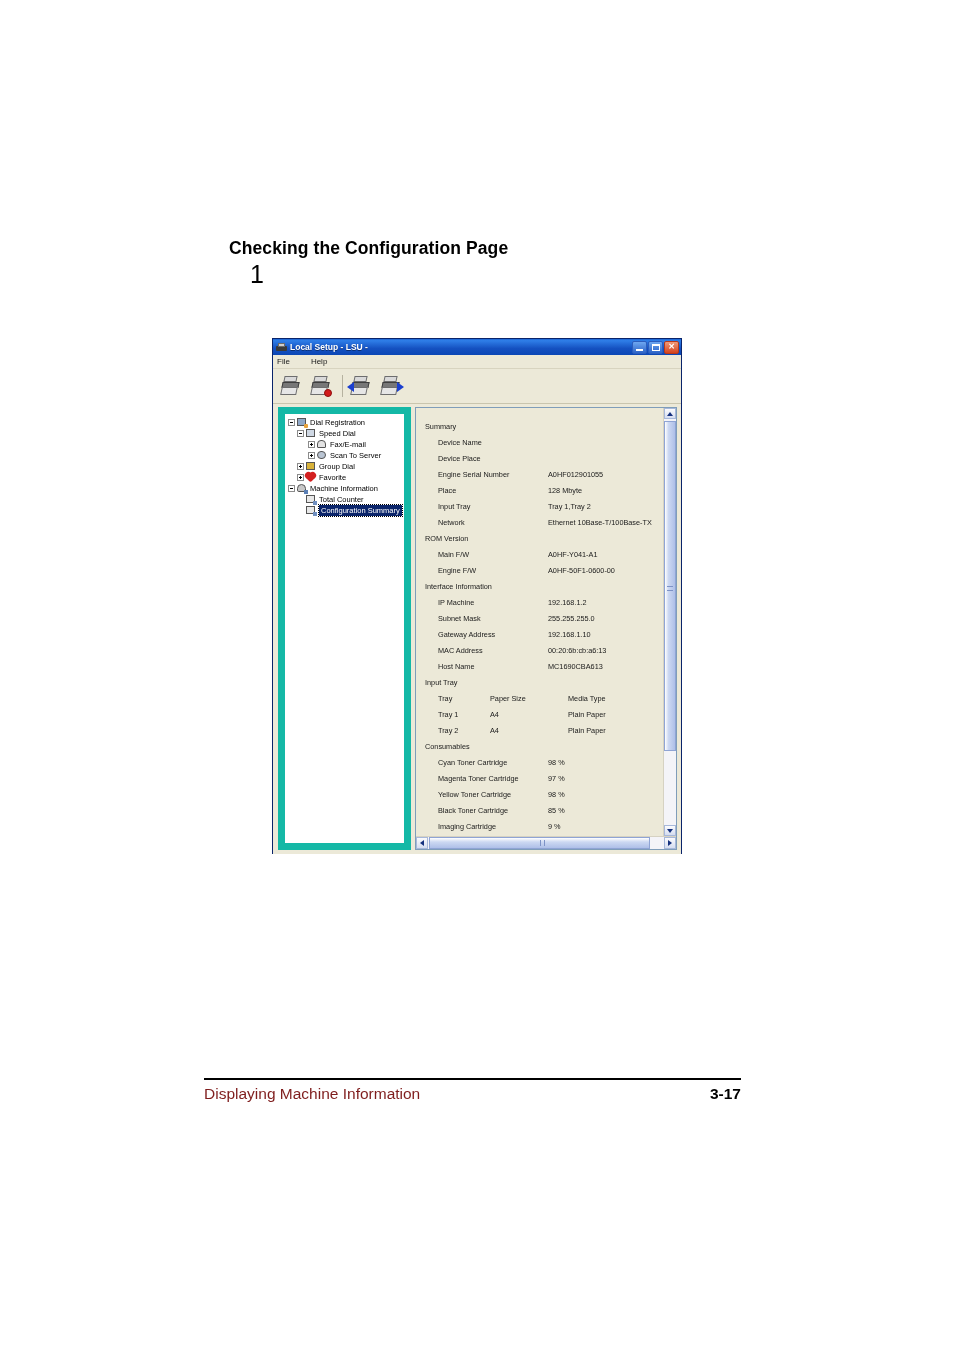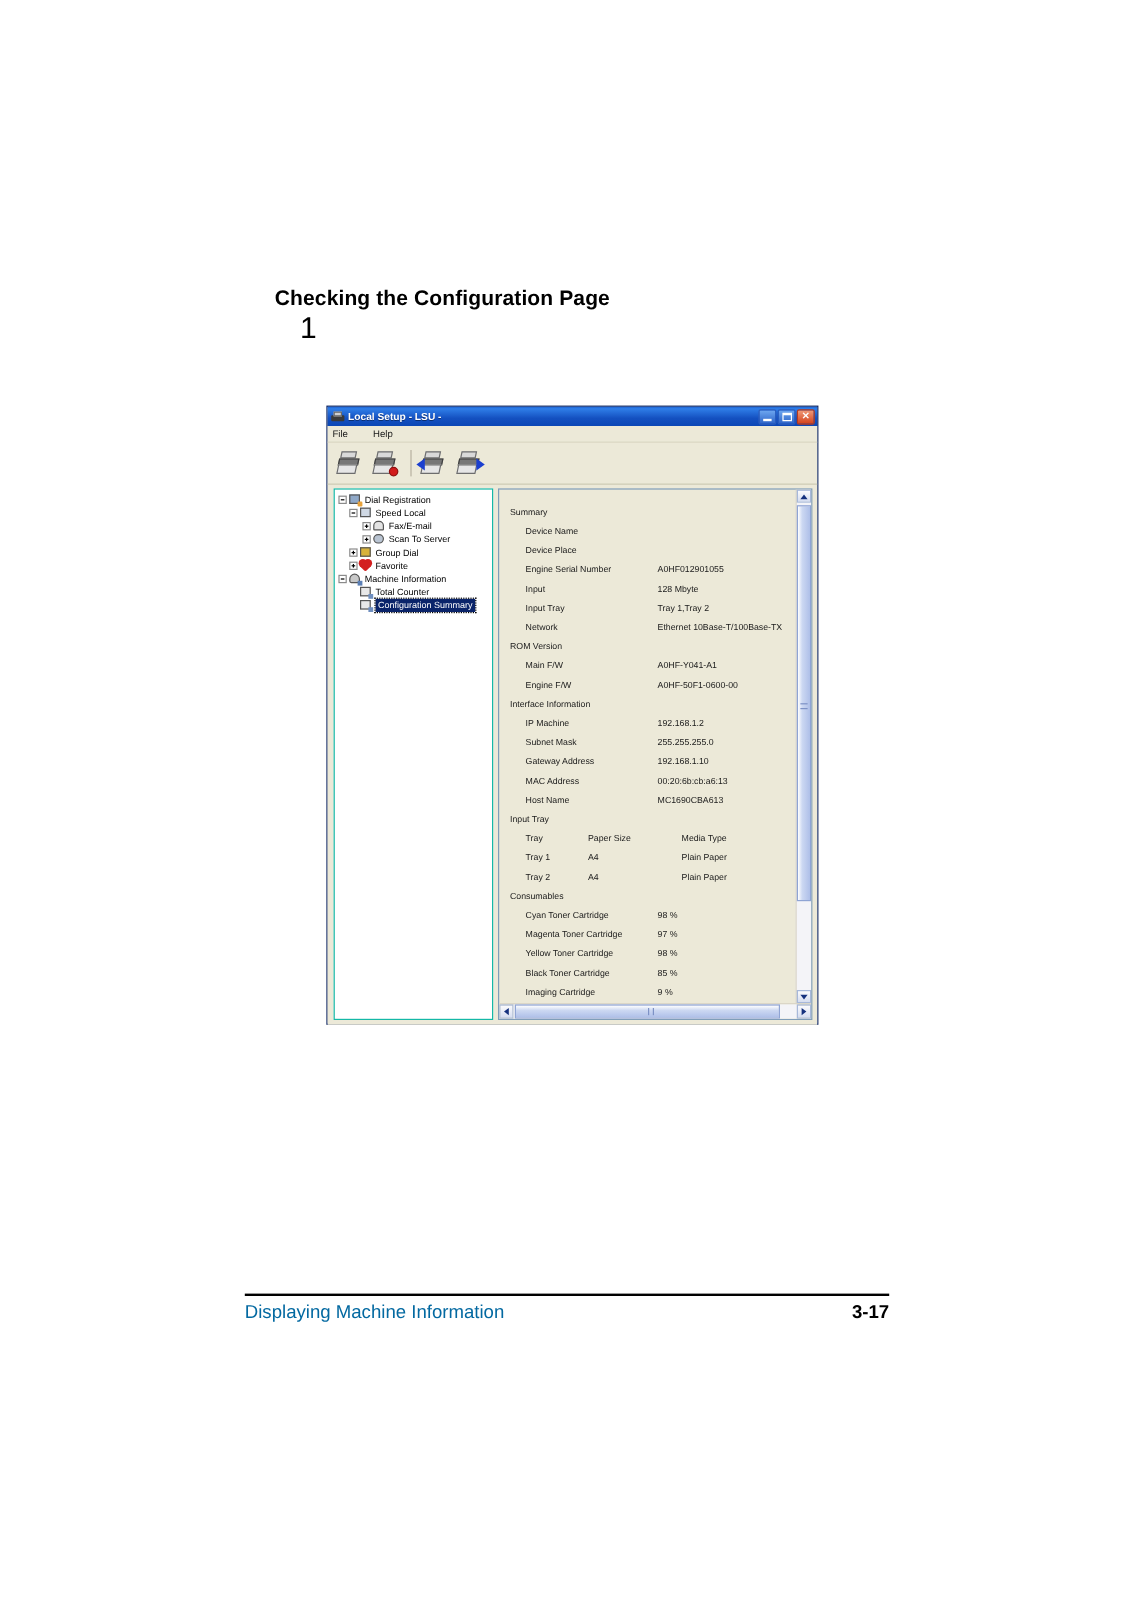--- a/index.html
+++ b/index.html
@@ -82,21 +82,21 @@
     top: 1078px;
     width: 537px;
     height: 2px;
     background: #000;
   }
   .footer-left {
     position: absolute;
     left: 204px;
     top: 1085px;
     font-size: 15.5px;
-    color: #0369a1;
+    color: #7f1d1d;
   }
   .footer-right {
     position: absolute;
     left: 700px;
     top: 1085px;
     width: 41px;
     text-align: right;
     font-size: 15.5px;
     font-weight: bold;
     color: #000;
@@ -236,21 +236,21 @@
     display: flex;
     padding: 3px 4px 4px 5px;
     height: 450px;
     box-sizing: border-box;
     background: #ece9d8;
   }
 
   .treepane {
     width: 133px;
     background: #ffffff;
-    border: 1px solid #14b8a6;
+    border: 7px solid #14b8a6;
     box-sizing: border-box;
     padding: 3px 2px 2px 3px;
     overflow: hidden;
     flex: 0 0 auto;
   }
 
   .tnode {
     display: flex;
     align-items: center;
     height: 11px;
@@ -491,21 +491,21 @@
               <span class="sq"></span>
               <span class="dot"></span>
             </span>
           <span class="tlabel">Dial Registration</span>
         </div>
         <div class="tnode" style="padding-left:9px">
           <span class="tbox"></span>
           <span class="ticon speed">
               <span class="sq"></span>
             </span>
-          <span class="tlabel">Speed Local</span>
+          <span class="tlabel">Speed Dial</span>
         </div>
         <div class="tnode" style="padding-left:20px">
           <span class="tbox plus"></span>
           <span class="ticon fax">
               <span class="sq"></span>
             </span>
           <span class="tlabel">Fax/E-mail</span>
         </div>
         <div class="tnode" style="padding-left:20px">
           <span class="tbox plus"></span>
@@ -567,21 +567,21 @@
             </div>
             <div class="srow item">
               <span class="lbl">Device Place</span>
               <span class="val"></span>
             </div>
             <div class="srow item">
               <span class="lbl">Engine Serial Number</span>
               <span class="val">A0HF012901055</span>
             </div>
             <div class="srow item">
-              <span class="lbl">Input</span>
+              <span class="lbl">Place</span>
               <span class="val">128 Mbyte</span>
             </div>
             <div class="srow item">
               <span class="lbl">Input Tray</span>
               <span class="val">Tray 1,Tray 2</span>
             </div>
             <div class="srow item">
               <span class="lbl">Network</span>
               <span class="val">Ethernet 10Base-T/100Base-TX</span>
             </div>

